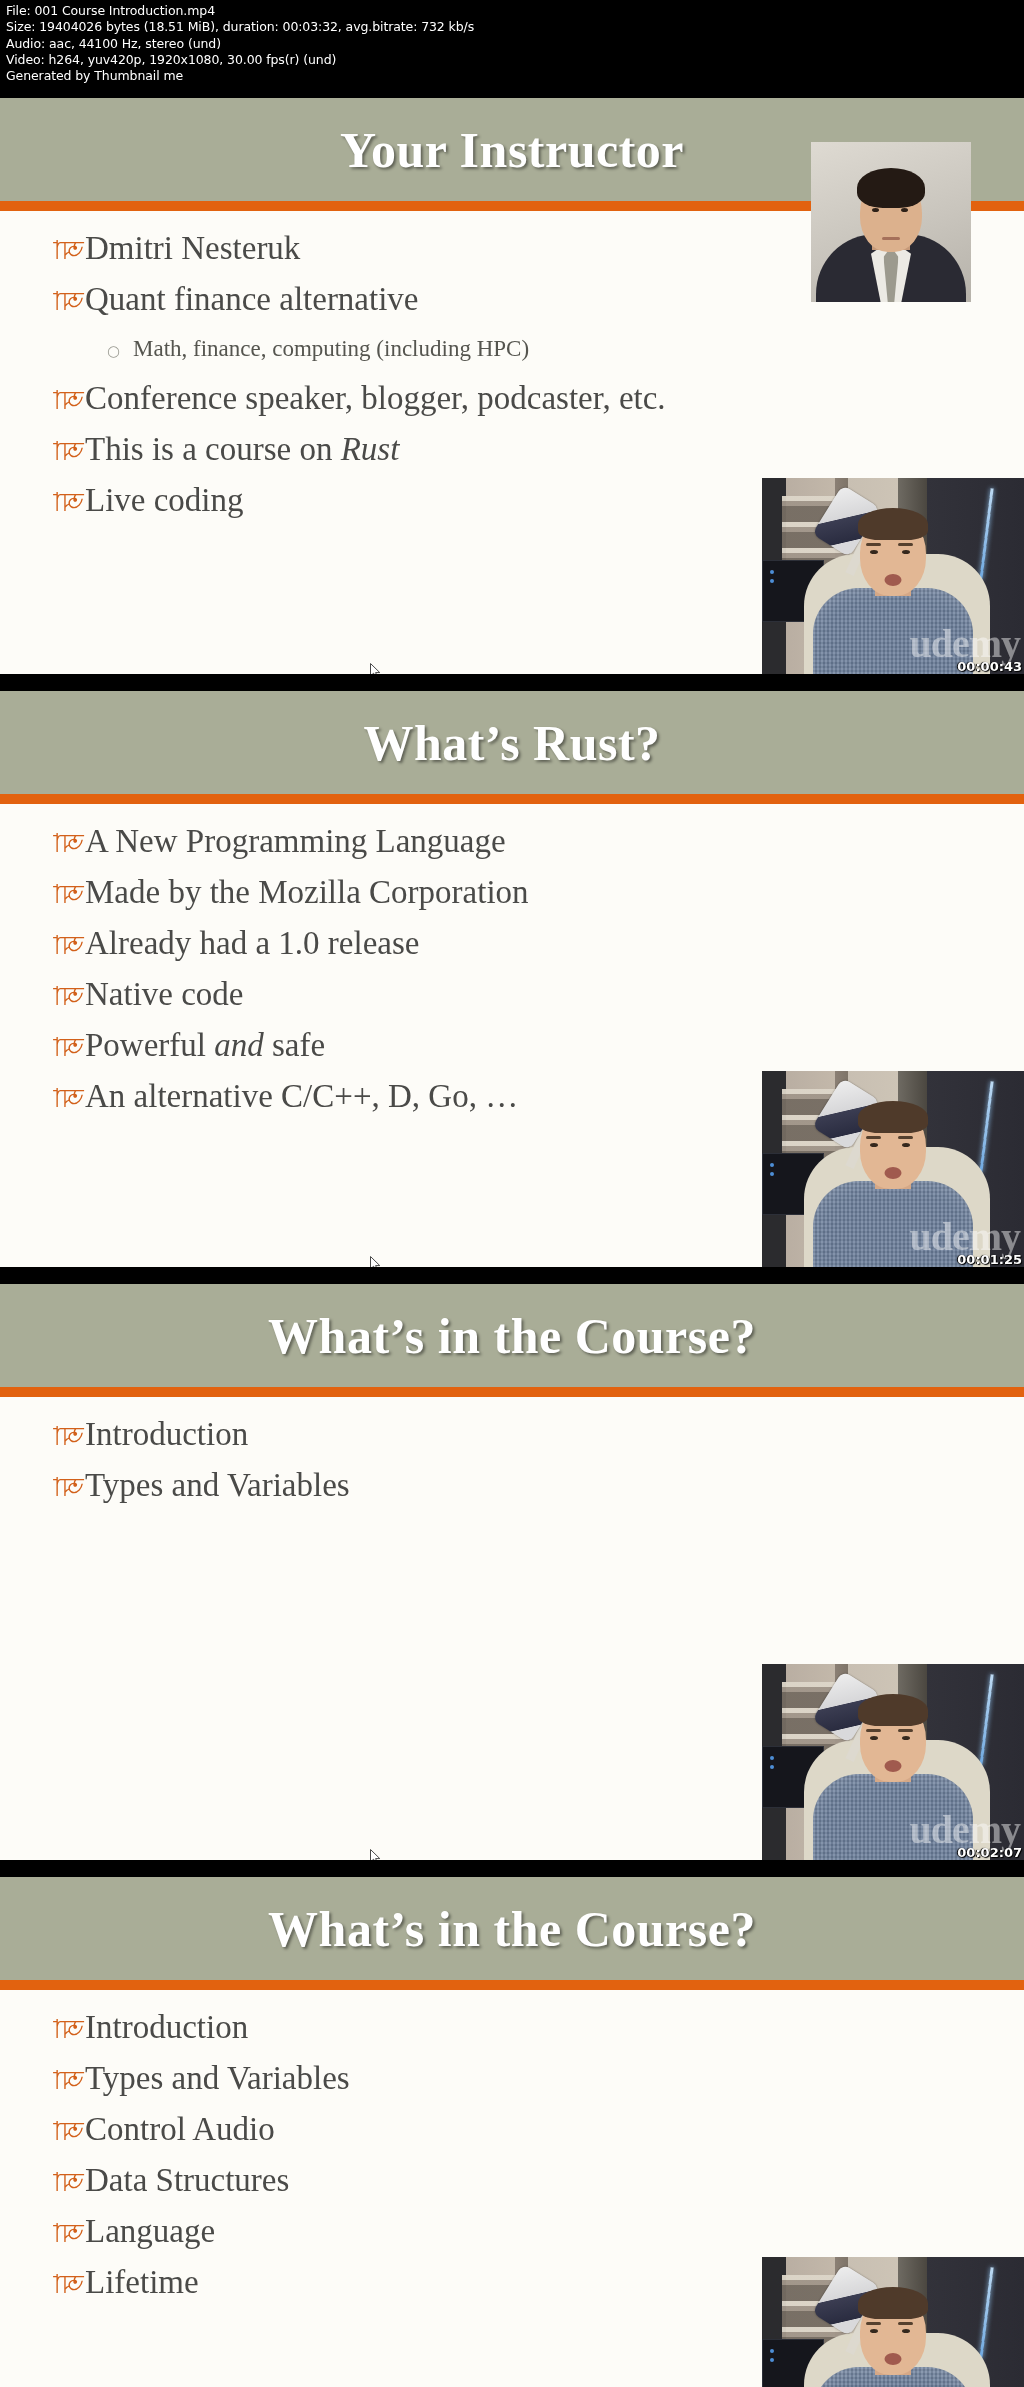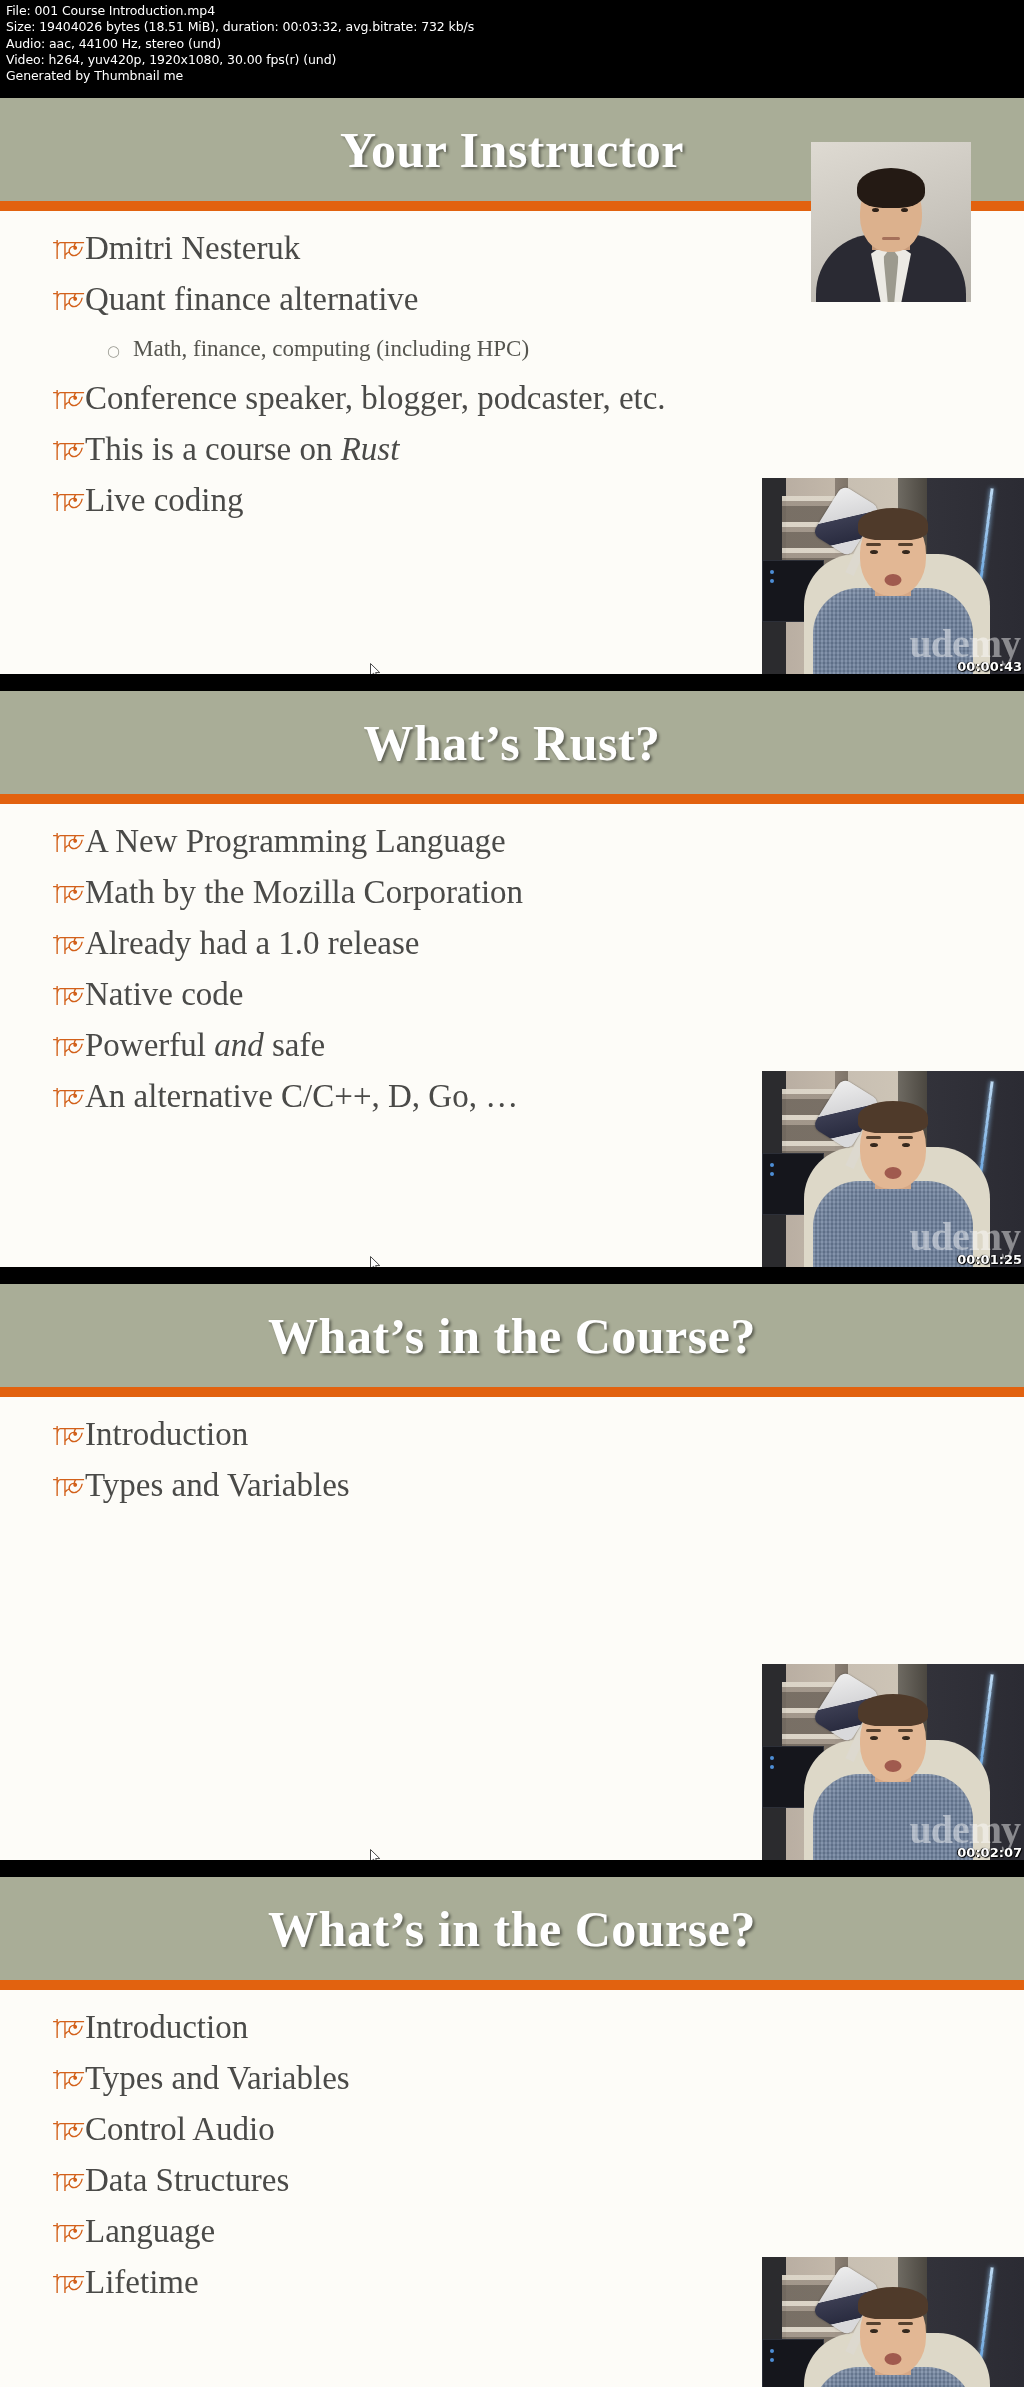--- a/index.html
+++ b/index.html
@@ -457,21 +457,21 @@
           <div class="slide-title">What’s Rust?</div>
         </div>
         <div class="slide-rule"></div>
         <div class="slide-body">
           <div class="bullet lvl1">
             <span class="bullet-mark">আ</span>
             <span class="bullet-text">A New Programming Language</span>
           </div>
           <div class="bullet lvl1">
             <span class="bullet-mark">আ</span>
-            <span class="bullet-text">Math by the Mozilla Corporation</span>
+            <span class="bullet-text">Made by the Mozilla Corporation</span>
           </div>
           <div class="bullet lvl1">
             <span class="bullet-mark">আ</span>
             <span class="bullet-text">Already had a 1.0 release</span>
           </div>
           <div class="bullet lvl1">
             <span class="bullet-mark">আ</span>
             <span class="bullet-text">Native code</span>
           </div>
           <div class="bullet lvl1">

